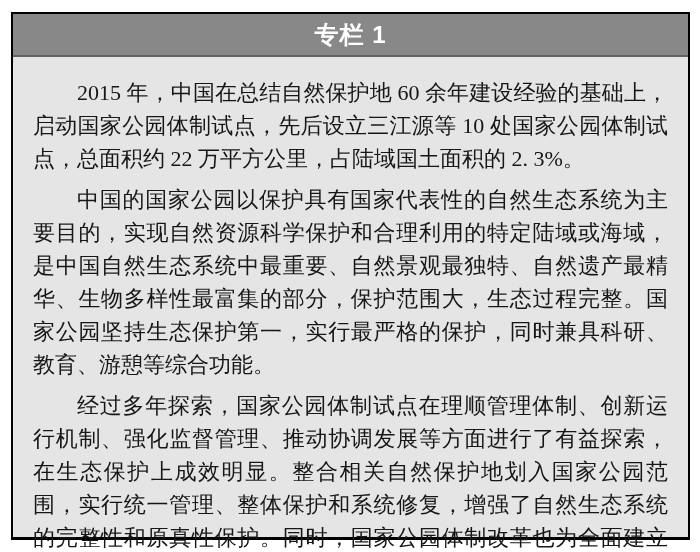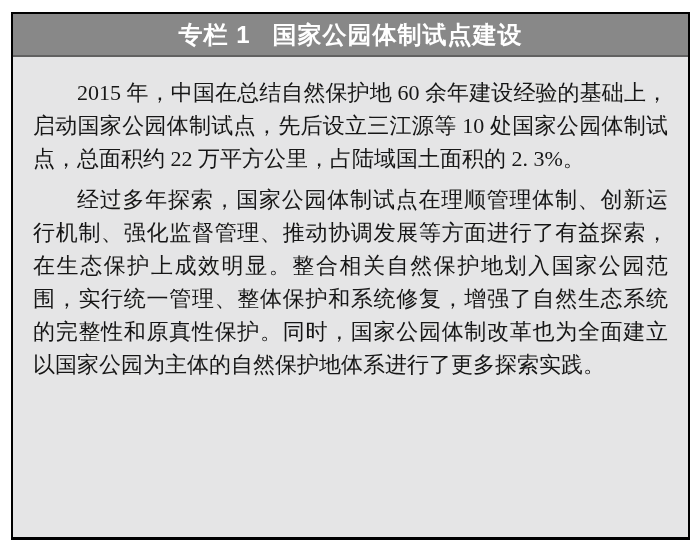--- a/index.html
+++ b/index.html
@@ -55,20 +55,20 @@
     text-indent: 2em;
   }
 </style>
 </head>
 <body>
 
 <div class="page">
   <div class="panel">
     <div class="panel-header">
       <span class="col-label">专栏 1</span>
-      <span class="col-title">国家公园体制试点建设</span>
     </div>
     <div class="panel-body">
       <p>2015 年，中国在总结自然保护地 60 余年建设经验的基础上，启动国家公园体制试点，先后设立三江源等 10 处国家公园体制试点，总面积约 22 万平方公里，占陆域国土面积的 2. 3%。</p>
+      <p>中国的国家公园以保护具有国家代表性的自然生态系统为主要目的，实现自然资源科学保护和合理利用的特定陆域或海域，是中国自然生态系统中最重要、自然景观最独特、自然遗产最精华、生物多样性最富集的部分，保护范围大，生态过程完整。国家公园坚持生态保护第一，实行最严格的保护，同时兼具科研、教育、游憩等综合功能。</p>
       <p>经过多年探索，国家公园体制试点在理顺管理体制、创新运行机制、强化监督管理、推动协调发展等方面进行了有益探索，在生态保护上成效明显。整合相关自然保护地划入国家公园范围，实行统一管理、整体保护和系统修复，增强了自然生态系统的完整性和原真性保护。同时，国家公园体制改革也为全面建立以国家公园为主体的自然保护地体系进行了更多探索实践。</p>
     </div>
   </div>
 </div>
 
 </body></html>

